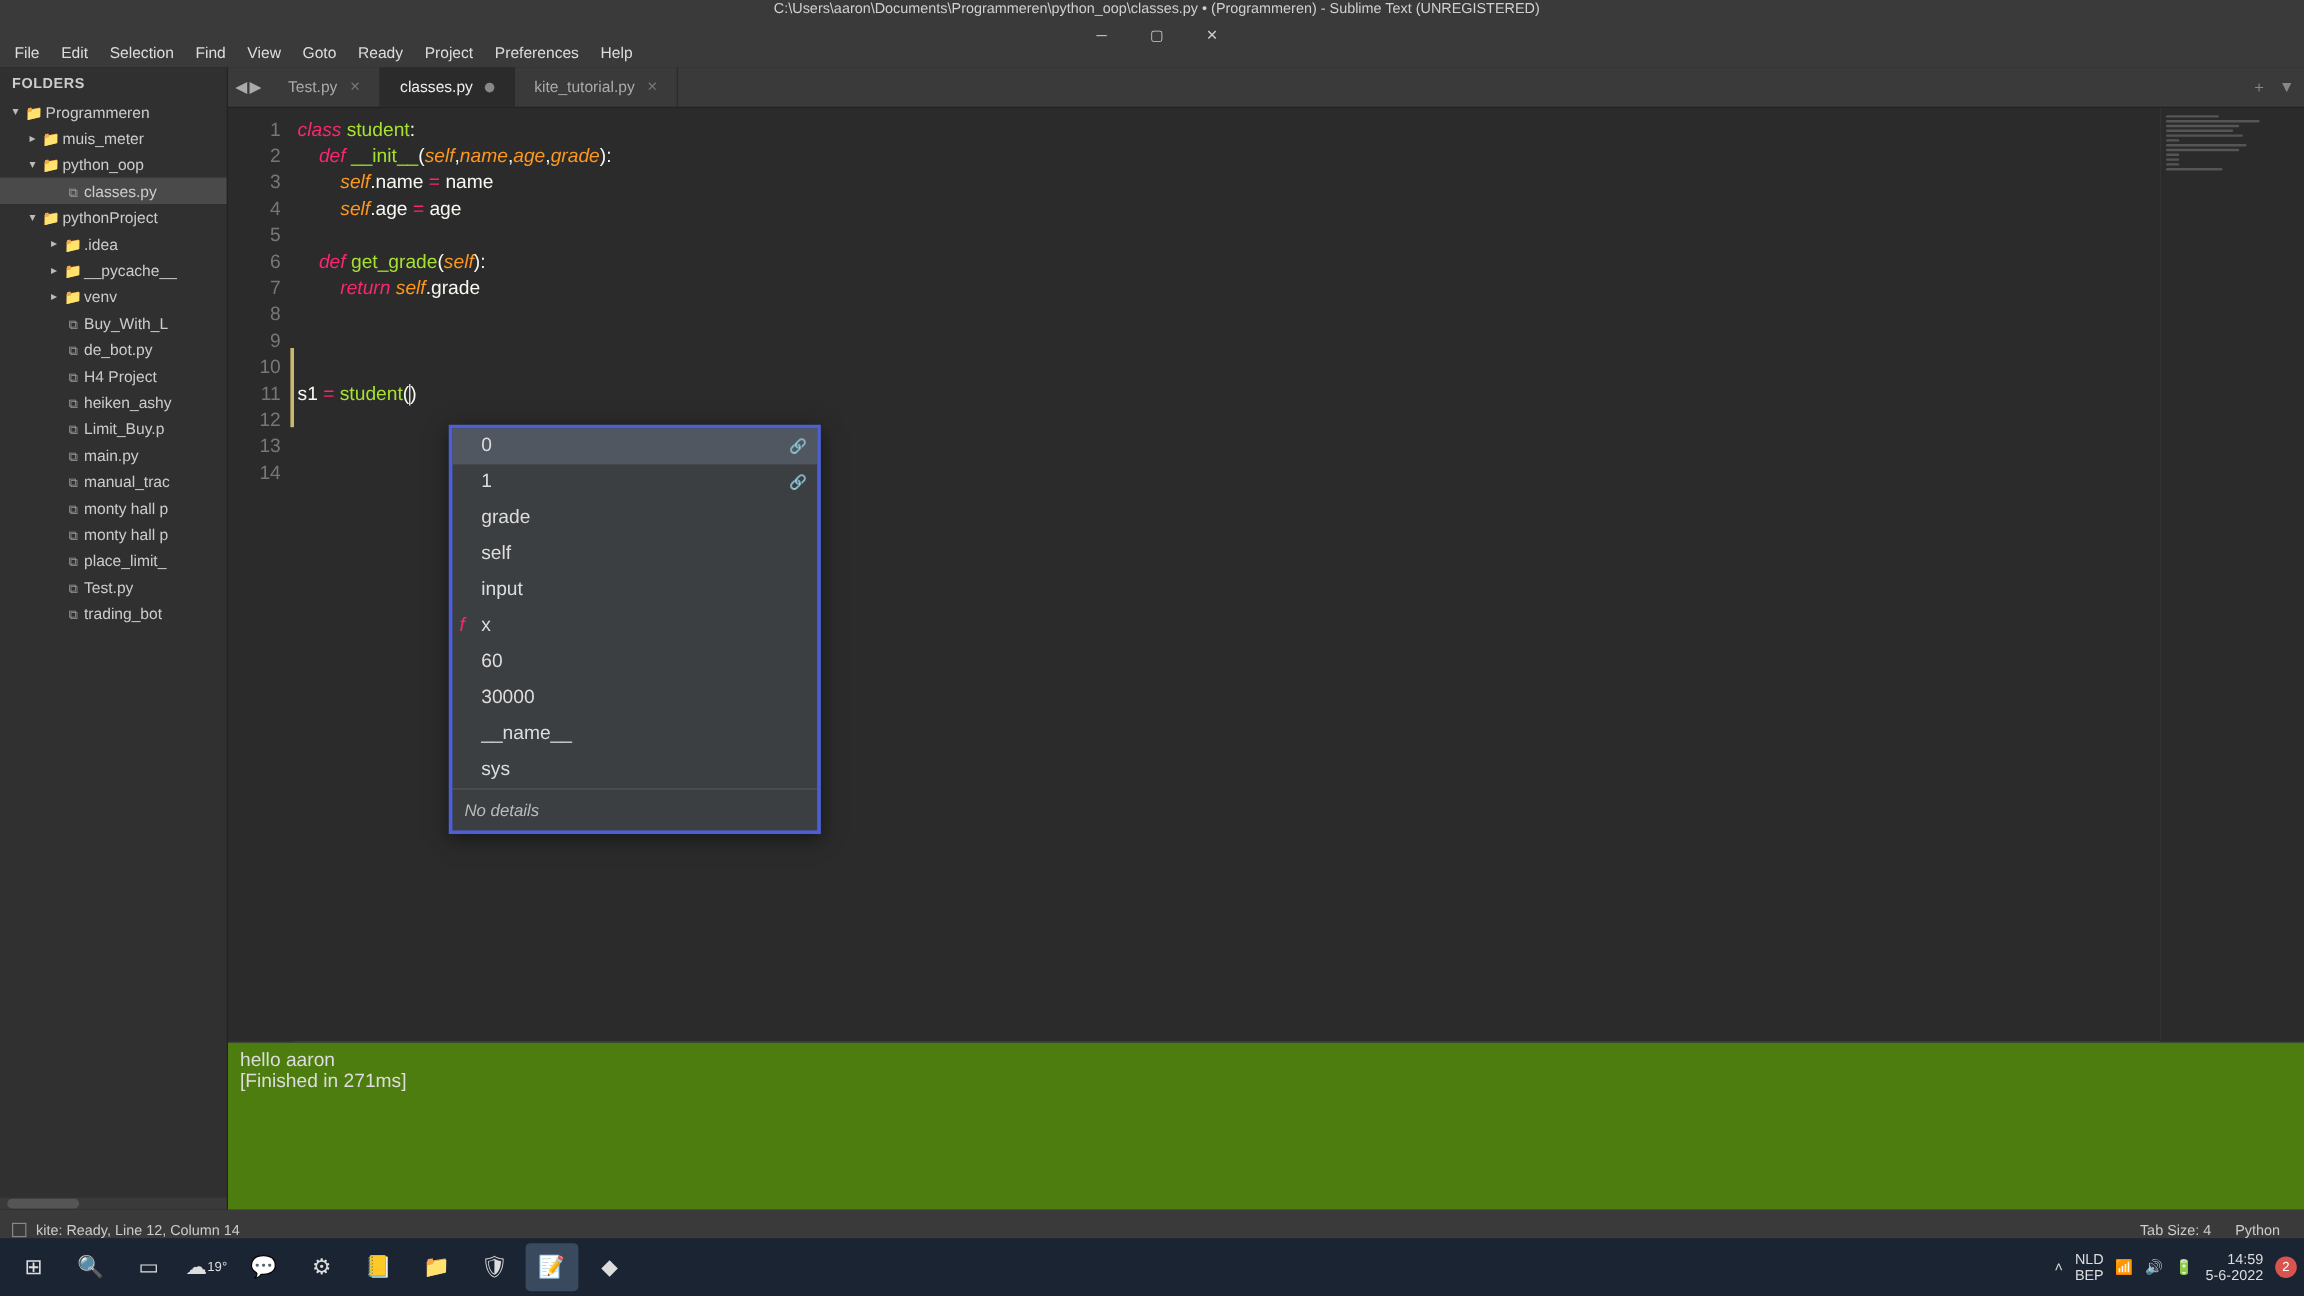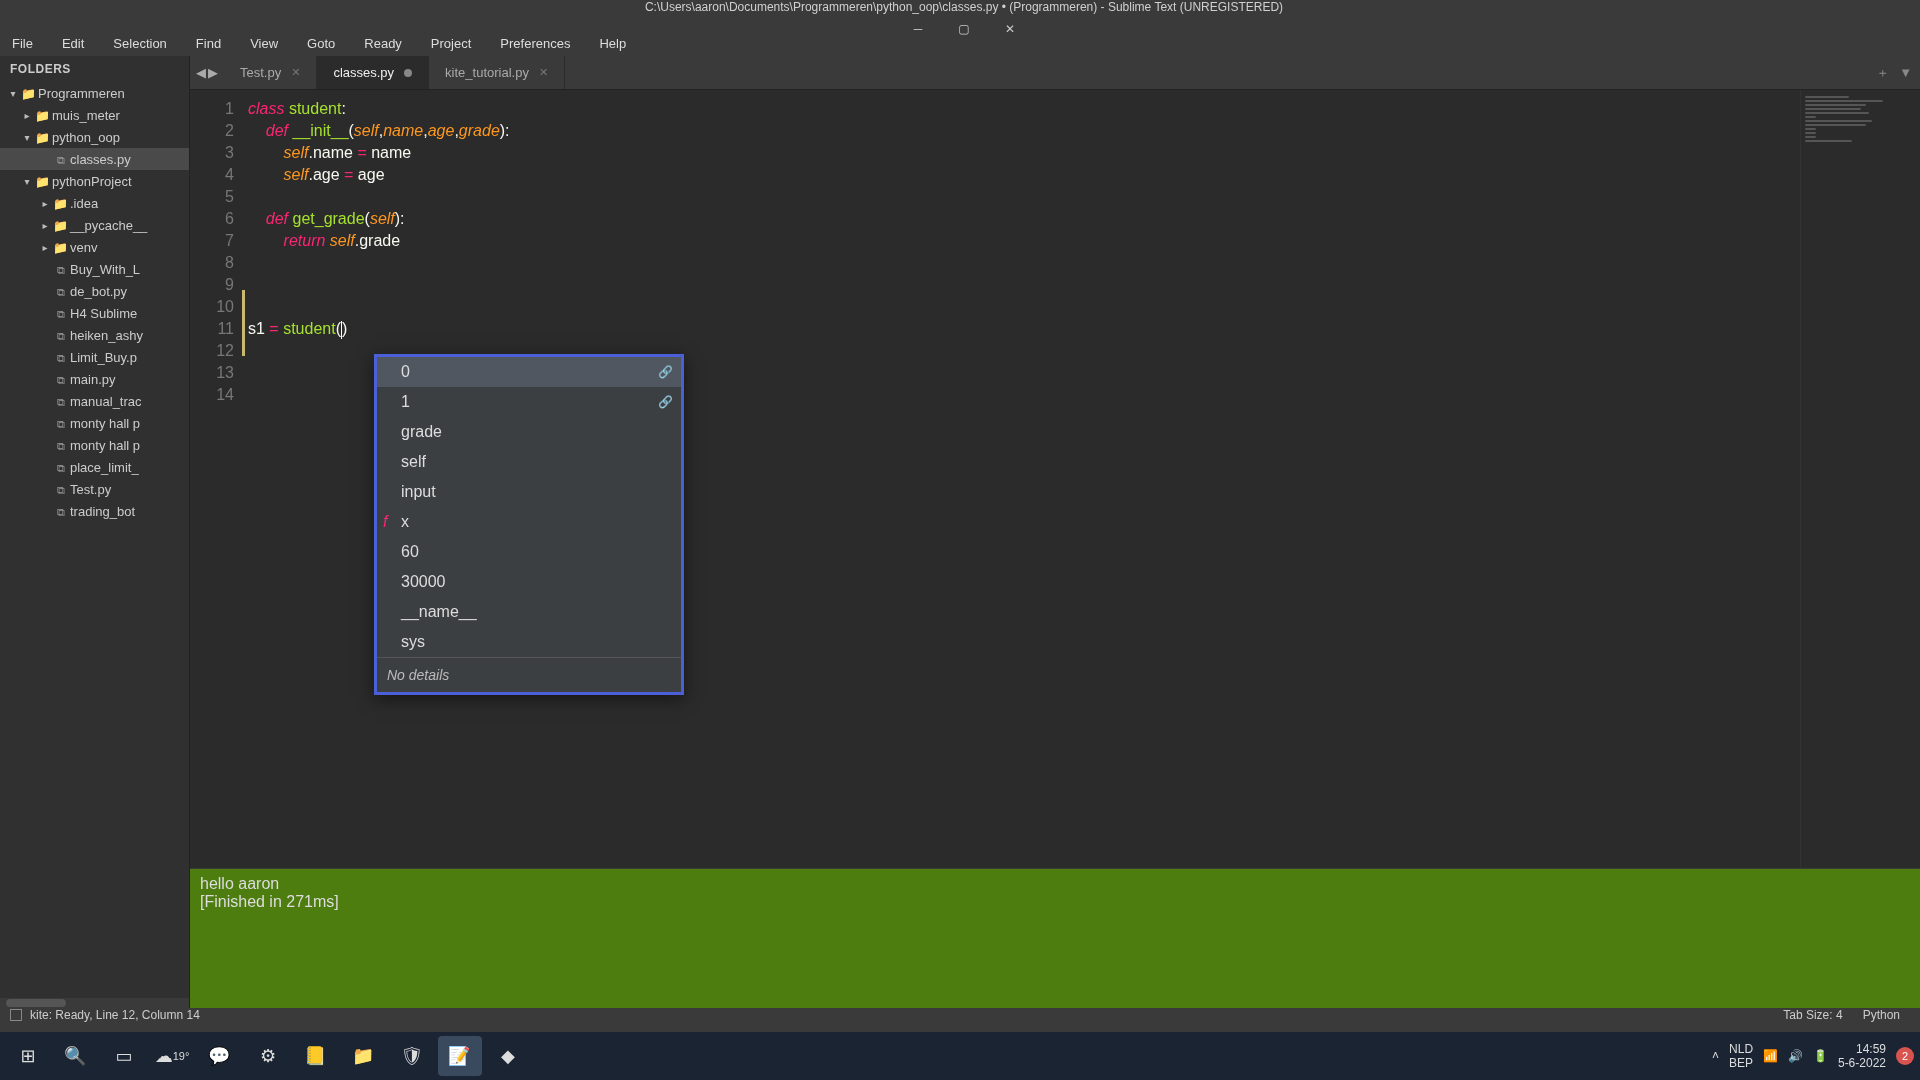--- a/index.html
+++ b/index.html
@@ -5,21 +5,21 @@
 * { margin: 0; padding: 0; box-sizing: border-box; font-family: "Segoe UI", Arial, sans-serif; }
 body { background: #2b2b2b; color: #ccc; font-size: 13px; overflow: hidden; width: 1920px; height: 1080px; position: relative; }
 
 
 .titlebar { height: 30px; background: #3a3a3a; display: flex; align-items: center; padding-left: 8px; color: #d0d0d0; font-size: 12px; flex-direction: column; }
 .titlebar .title { flex: 1; }
 .winbtns { display: flex; }
 .winbtn { width: 46px; height: 30px; display: flex; align-items: center; justify-content: center; color: #ccc; }
 
 
-.menubar { height: 26px; background: #3a3a3a; display: flex; align-items: center; padding-left: 4px; gap: 13px; font-size: 13px; }
+.menubar { height: 26px; background: #3a3a3a; display: flex; align-items: center; padding-left: 4px; gap: 2px; font-size: 13px; }
 .menubar .mitem { padding: 4px 8px; color: #ddd; }
 
 
 .main { display: flex; height: calc(100% - 30px - 26px - 24px - 48px); }
 
 
 .sidebar { width: 190px; background: #303030; border-right: 1px solid #222; overflow: hidden; display:flex; flex-direction:column; }
 .sidebar .hdr { padding: 6px 10px; font-size: 12px; font-weight: bold; color: #ccc; letter-spacing: .5px; }
 .tree { font-size: 13px; color: #ccc; flex:1; overflow:hidden; }
 .trow { display: flex; align-items: center; height: 22px; padding-left: 6px; white-space: nowrap; }
@@ -66,21 +66,21 @@
 .autocomplete .row { display:flex; align-items:center; height:30px; padding:0 10px 0 24px; color:#ddd; position:relative; }
 .autocomplete .row.sel { background:#515761; }
 .autocomplete .row .link { position:absolute; right:8px; color:#888; font-size:12px; }
 .autocomplete .row .fmark { position:absolute; left:6px; color:#f92672; font-style:italic; }
 .autocomplete .footer { padding:6px 10px; color:#bbb; font-style:italic; border-top:1px solid #555; font-size:14px; }
 
 
 .console { height: 140px; background:#4d7c0f; border-top: 1px solid #3a3a3a; padding: 6px 10px; font-family:"Consolas",monospace; font-size:16px; color:#ddd; }
 
 
-.statusbar { height: 24px; background:#3a3a3a; display:flex; align-items:flex-start; padding:0 10px; font-size:12px; color:#ccc; }
+.statusbar { height: 24px; background:#3a3a3a; display:flex; align-items:flex-end; padding:0 10px; font-size:12px; color:#ccc; }
 .statusbar .sb-left { display:flex; align-items:center; gap:8px; }
 .statusbar .sb-spacer { flex:1; }
 .statusbar .sb-item { padding:0 10px; }
 .sq { width:12px; height:12px; border:1px solid #888; }
 
 
 .taskbar { height:48px; background:#1a2433; display:flex; align-items:center; padding:0 6px; gap:4px; }
 .taskbar .tbtn { width:44px; height:40px; display:flex; align-items:center; justify-content:center; border-radius:4px; color:#ddd; font-size:18px; }
 .taskbar .tbtn.active { background:#3a4a5e; }
 .taskbar .spacer { flex:1; }
@@ -167,21 +167,21 @@
           <span>Buy_With_L</span>
         </div>
         <div class="trow depth2">
           <span class="arrow"></span>
           <span class="icon file-icon"></span>
           <span>de_bot.py</span>
         </div>
         <div class="trow depth2">
           <span class="arrow"></span>
           <span class="icon file-icon"></span>
-          <span>H4 Sublime</span>
+          <span>H4 Project</span>
         </div>
         <div class="trow depth2">
           <span class="arrow"></span>
           <span class="icon file-icon"></span>
           <span>heiken_ashy</span>
         </div>
         <div class="trow depth2">
           <span class="arrow"></span>
           <span class="icon file-icon"></span>
           <span>Limit_Buy.p</span>

